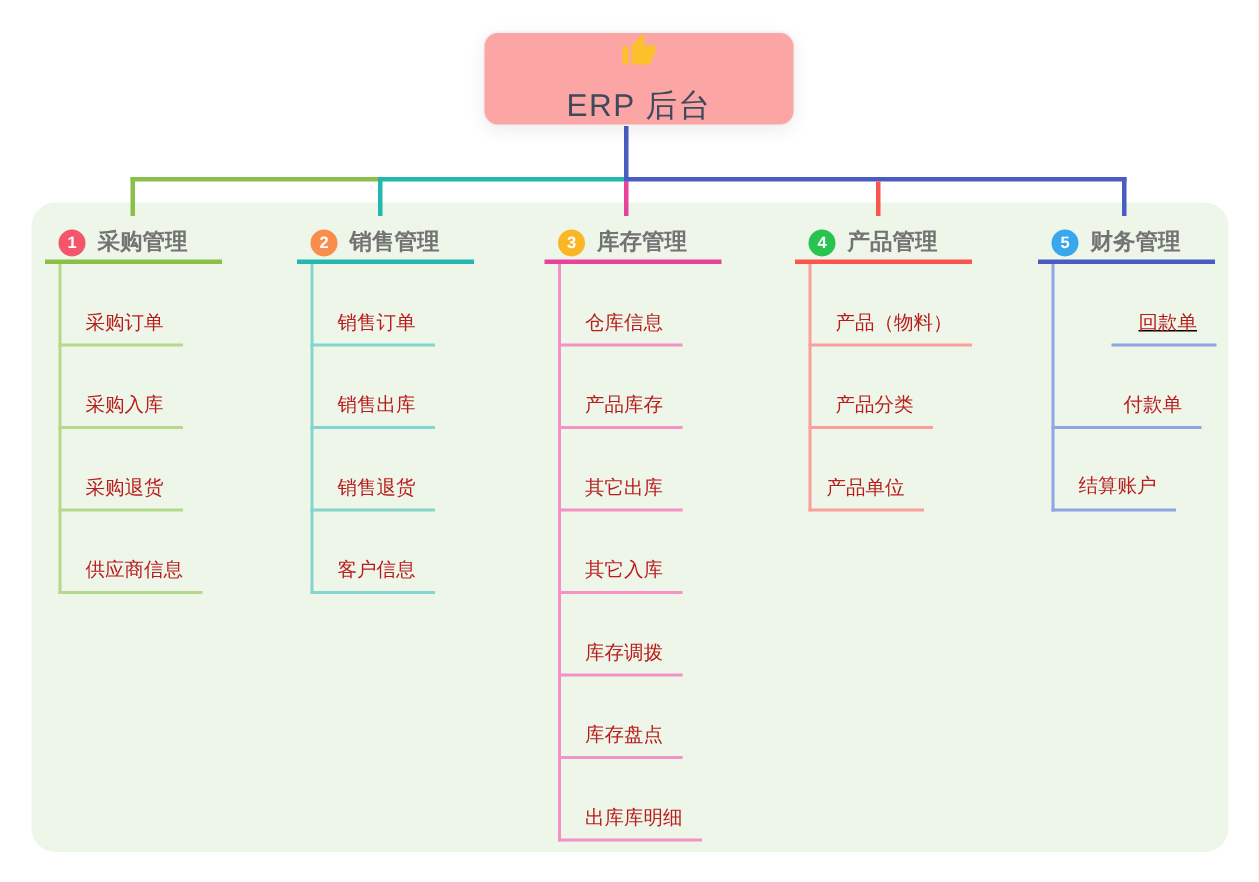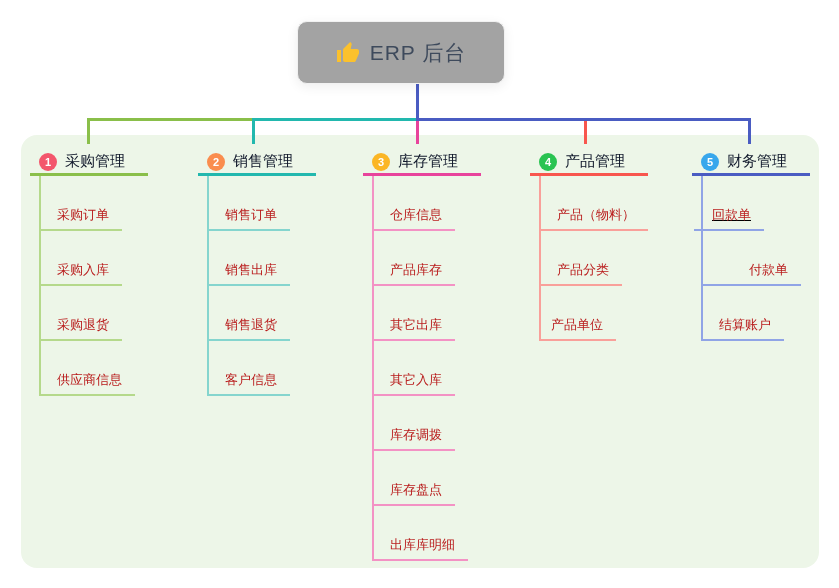--- a/index.html
+++ b/index.html
@@ -5,25 +5,26 @@
   html,body{margin:0;padding:0;}
   body{
     width:839px;height:588px;position:relative;overflow:hidden;
     background:#ffffff;
     font-family:"Liberation Sans","DejaVu Sans",sans-serif;
   }
   #page{position:absolute;inset:0;width:839px;height:588px;}
 
   
   .root-card{
-    position:absolute;left:297px;top:21px;width:208px;height:63px;
-    background:#a3a3a3;border:1px solid #f1f1f1;border-radius:10px;
+    position:absolute;left:322px;top:21px;width:208px;height:63px;
+    background:#fca5a5;border:1px solid #f1f1f1;border-radius:10px;
     box-shadow:0 3px 12px rgba(0,0,0,0.07);
     display:flex;align-items:center;justify-content:center;gap:10px;
     box-sizing:border-box;
+    flex-direction:column;
   }
   .root-label{font-size:21px;color:#3e4a5c;font-weight:500;letter-spacing:1px;}
   .thumb-icon{width:24px;height:24px;display:inline-block;}
 
   
   .panel{
     position:absolute;left:21px;top:135px;width:798px;height:433px;
     border-radius:16px;
   }
 
@@ -35,21 +36,21 @@
     position:absolute;top:150px;width:118px;height:26px;
     display:flex;align-items:center;gap:8px;
     border-bottom:3px solid transparent;
     padding-left:9px;box-sizing:border-box;cursor:pointer;
   }
   .badge{
     width:18px;height:18px;border-radius:50%;flex:0 0 auto;
     color:#fff;font-size:11px;font-weight:bold;
     display:flex;align-items:center;justify-content:center;
   }
-  .branch-label{font-size:15px;font-weight:400;color:#0f172a;white-space:nowrap;}
+  .branch-label{font-size:15px;font-weight:700;color:#737373;white-space:nowrap;}
 
   .trunk{position:absolute;width:2px;}
 
   .child-row{
     position:absolute;height:30px;box-sizing:border-box;
     display:flex;align-items:flex-end;white-space:nowrap;
     padding:0 13px 7px 18px;border-bottom:2px solid transparent;
     cursor:pointer;
   }
   .child-label{font-size:13px;color:#b91c1c;line-height:15px;}
@@ -155,24 +156,24 @@
         <span class="child-label">产品分类</span>
       </div>
       <div class="child-row" style="left: 539px; top: 311px; border-bottom-color: rgb(249, 160, 154); padding-left: 12px;">
         <span class="child-label">产品单位</span>
       </div>
       <div class="branch-header" style="left: 692px; width: 118px; border-bottom-color: rgb(74, 92, 194);">
         <span class="badge" style="background: rgb(56, 167, 236);">5</span>
         <span class="branch-label">财务管理</span>
       </div>
       <div class="trunk" style="left: 701px; top: 176px; height: 165px; background: rgb(144, 164, 230);"></div>
-      <div class="child-row" style="left: 694px; top: 201px; border-bottom-color: rgb(144, 164, 230); text-decoration: underline;">
+      <div class="child-row" style="left: 741px; top: 201px; border-bottom-color: rgb(144, 164, 230); text-decoration: underline;">
         <span class="child-label">回款单</span>
       </div>
       <div class="child-row" style="left: 701px; top: 256px; border-bottom-color: rgb(144, 164, 230); padding-left: 48px;">
         <span class="child-label">付款单</span>
       </div>
-      <div class="child-row" style="left: 701px; top: 311px; border-bottom-color: rgb(144, 164, 230);">
+      <div class="child-row" style="left: 701px; top: 311px; border-bottom-color: rgb(144, 164, 230); font-family: Liberation Mono, monospace;">
         <span class="child-label">结算账户</span>
       </div>
     </div>
 
 </div>
 
 </body></html>

